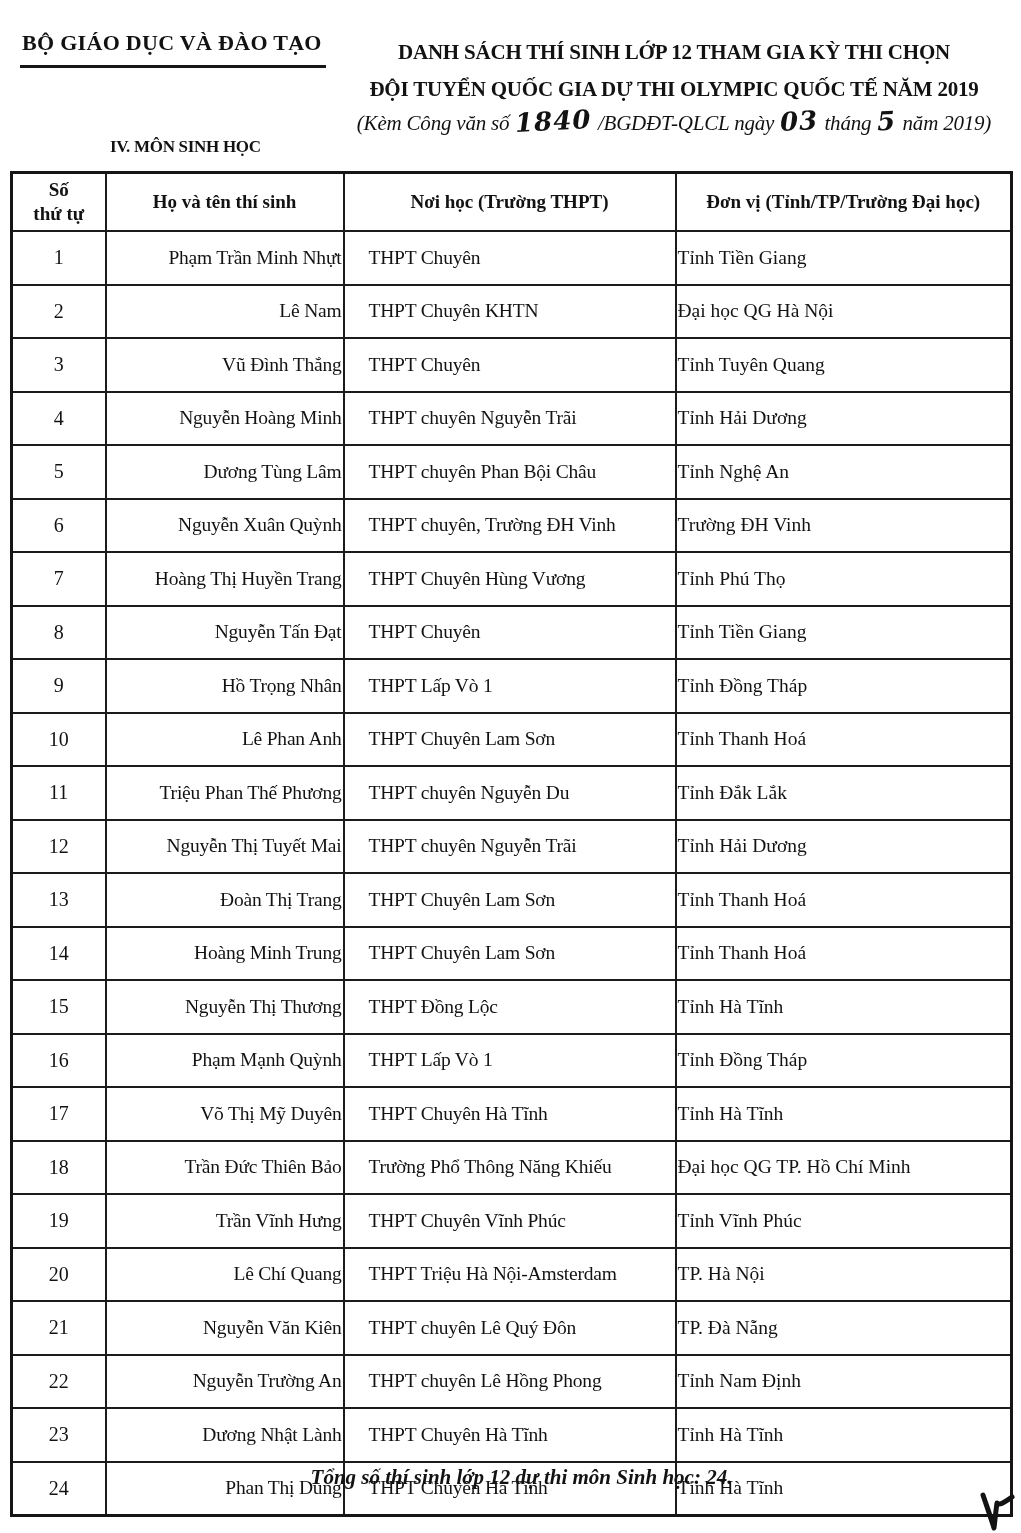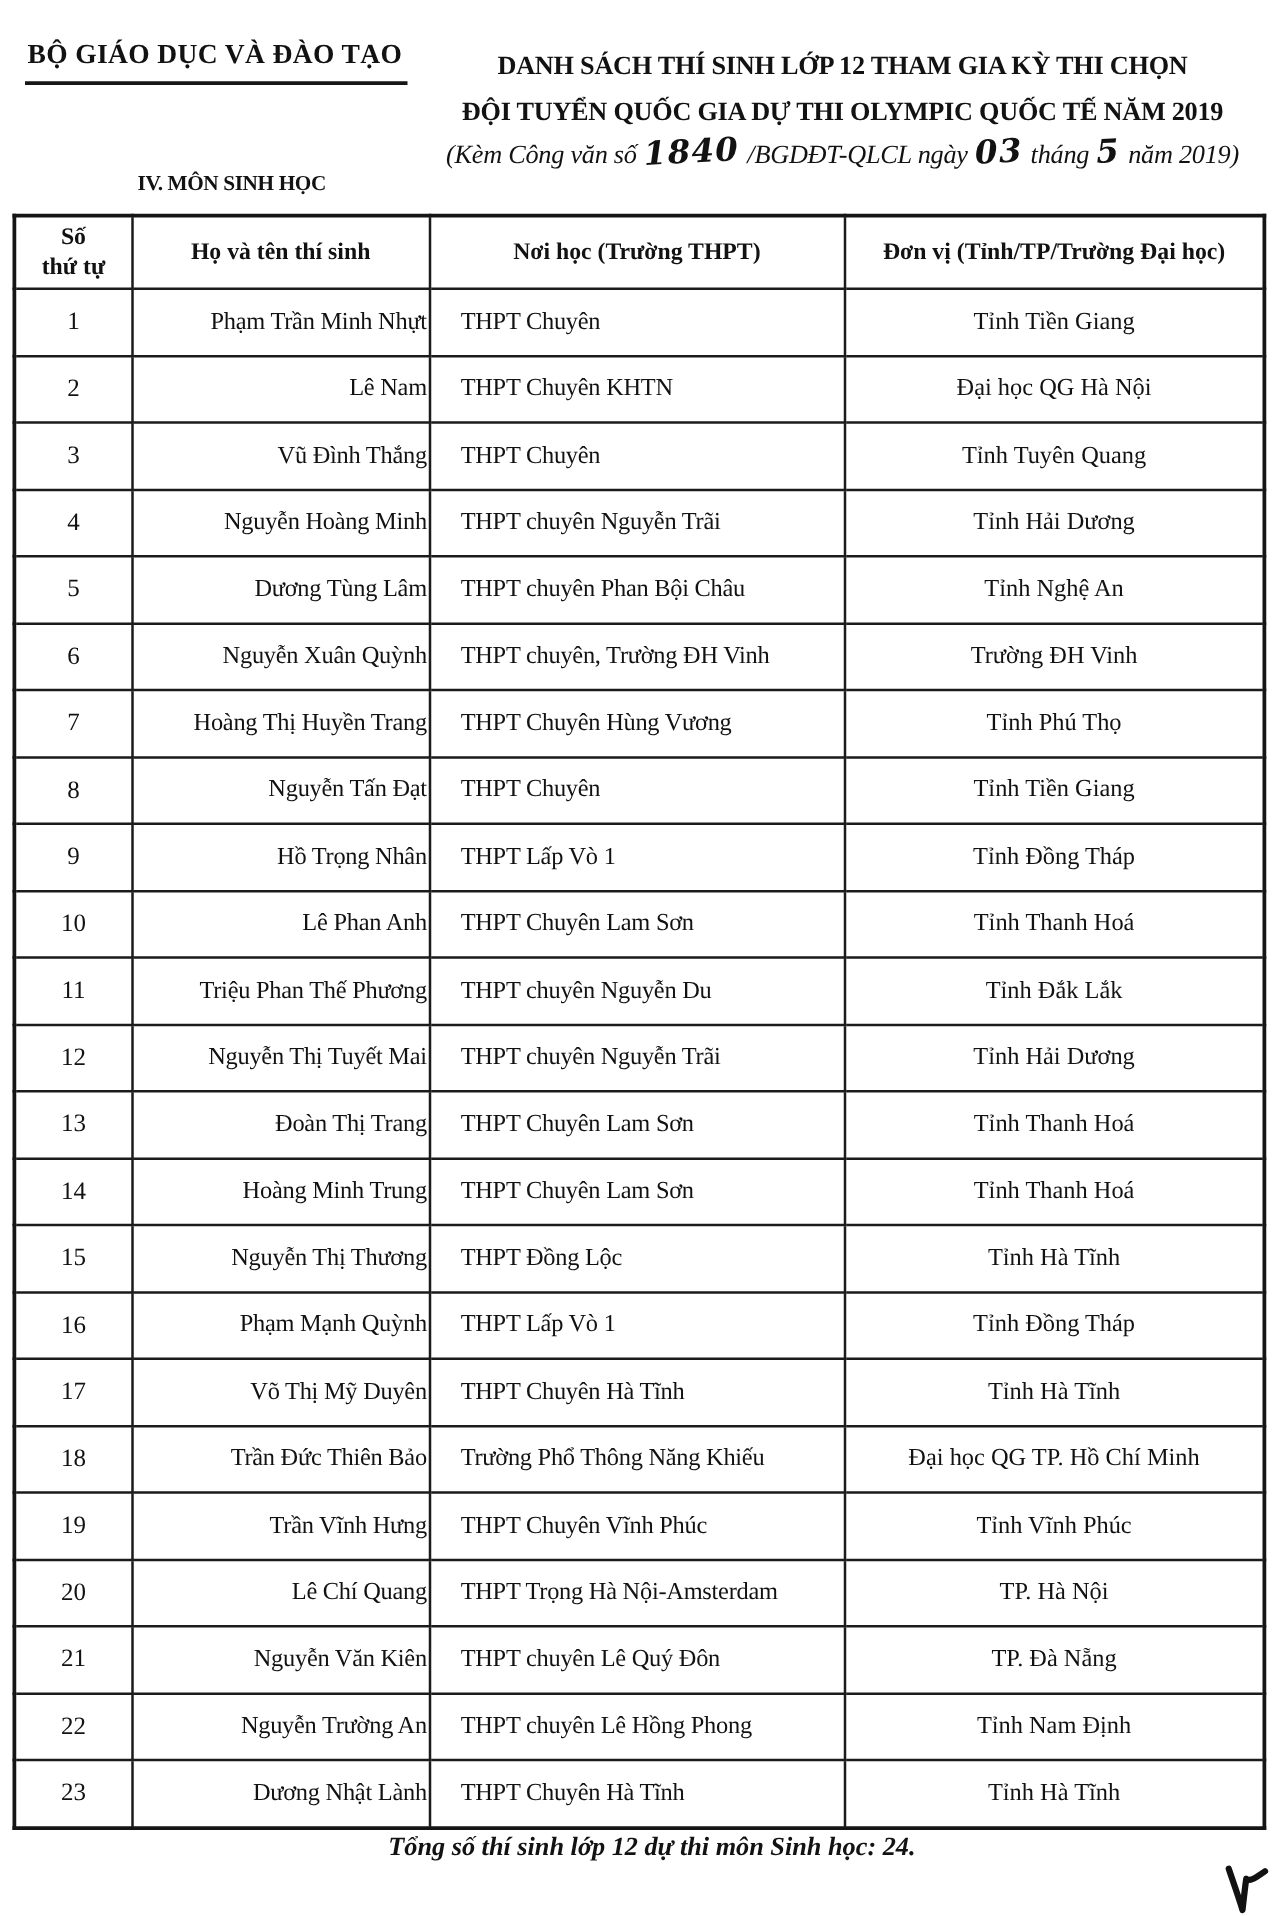--- a/index.html
+++ b/index.html
@@ -61,21 +61,21 @@
   }
   .roster th {
     height:54px; font-weight:bold; font-size:19px; text-align:center;
     line-height:1.25;
   }
   th.c1 { white-space:pre-line; }
   .roster td { height:49.5px; font-size:19.5px; }
   td.c1 { text-align:center; font-size:20px; }
   td.c2 { text-align:right; padding-left:3px; letter-spacing:-0.2px; }
   td.c3 { text-align:left; padding-left:24px; letter-spacing:-0.2px; }
-  td.c4 { text-align:center; }
+  td.c4 { }
   col.w1 { width:94px; }
   col.w2 { width:238px; }
   col.w3 { width:332px; }
   col.w4 { width:336px; }
 
   .footer-note {
     position:absolute; left:11px; top:1465px; width:1021px;
     text-align:center;
     font-style:italic; font-weight:bold; font-size:21px;
   }
@@ -254,21 +254,21 @@
   <tr>
     <td class="c1">19</td>
     <td class="c2">Trần Vĩnh Hưng</td>
     <td class="c3">THPT Chuyên Vĩnh Phúc</td>
     <td class="c4">Tỉnh Vĩnh Phúc</td>
   </tr>
 
   <tr>
     <td class="c1">20</td>
     <td class="c2">Lê Chí Quang</td>
-    <td class="c3">THPT Trọng Hà Nội-Amsterdam</td>
+    <td class="c3">THPT Triệu Hà Nội-Amsterdam</td>
     <td class="c4">TP. Hà Nội</td>
   </tr>
 
   <tr>
     <td class="c1">21</td>
     <td class="c2">Nguyễn Văn Kiên</td>
     <td class="c3">THPT chuyên Lê Quý Đôn</td>
     <td class="c4">TP. Đà Nẵng</td>
   </tr>
 
@@ -279,20 +279,26 @@
     <td class="c4">Tỉnh Nam Định</td>
   </tr>
 
   <tr>
     <td class="c1">23</td>
     <td class="c2">Dương Nhật Lành</td>
     <td class="c3">THPT Chuyên Hà Tĩnh</td>
     <td class="c4">Tỉnh Hà Tĩnh</td>
   </tr>
 
+  <tr>
+    <td class="c1">24</td>
+    <td class="c2">Phan Thị Dung</td>
+    <td class="c3">THPT Chuyên Hà Tĩnh</td>
+    <td class="c4">Tỉnh Hà Tĩnh</td>
+  </tr>
 </tbody>
   </table>
 
   <div class="footer-note">Tổng số thí sinh lớp 12 dự thi môn Sinh học: 24.</div>
 
   <svg class="pen-mark" viewBox="0 0 38 40" xmlns="http://www.w3.org/2000/svg">
     <path d="M5 3 C8 12, 13 26, 16 36 C17 27, 18 18, 19 11 C22 14, 28 9, 34 5" fill="none" stroke="#121212" stroke-width="5" stroke-linecap="round" stroke-linejoin="round"></path>
   </svg>
 
 </div>

